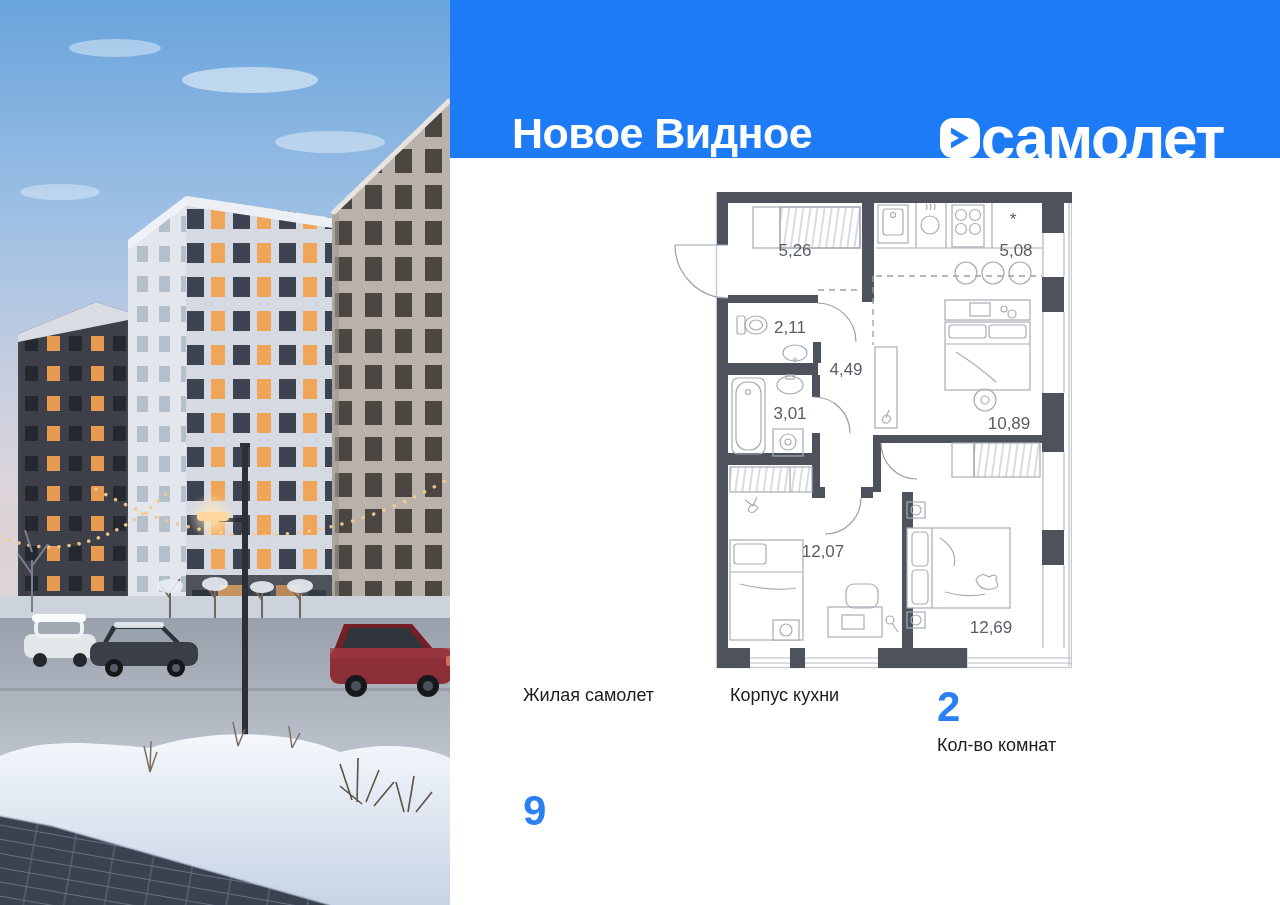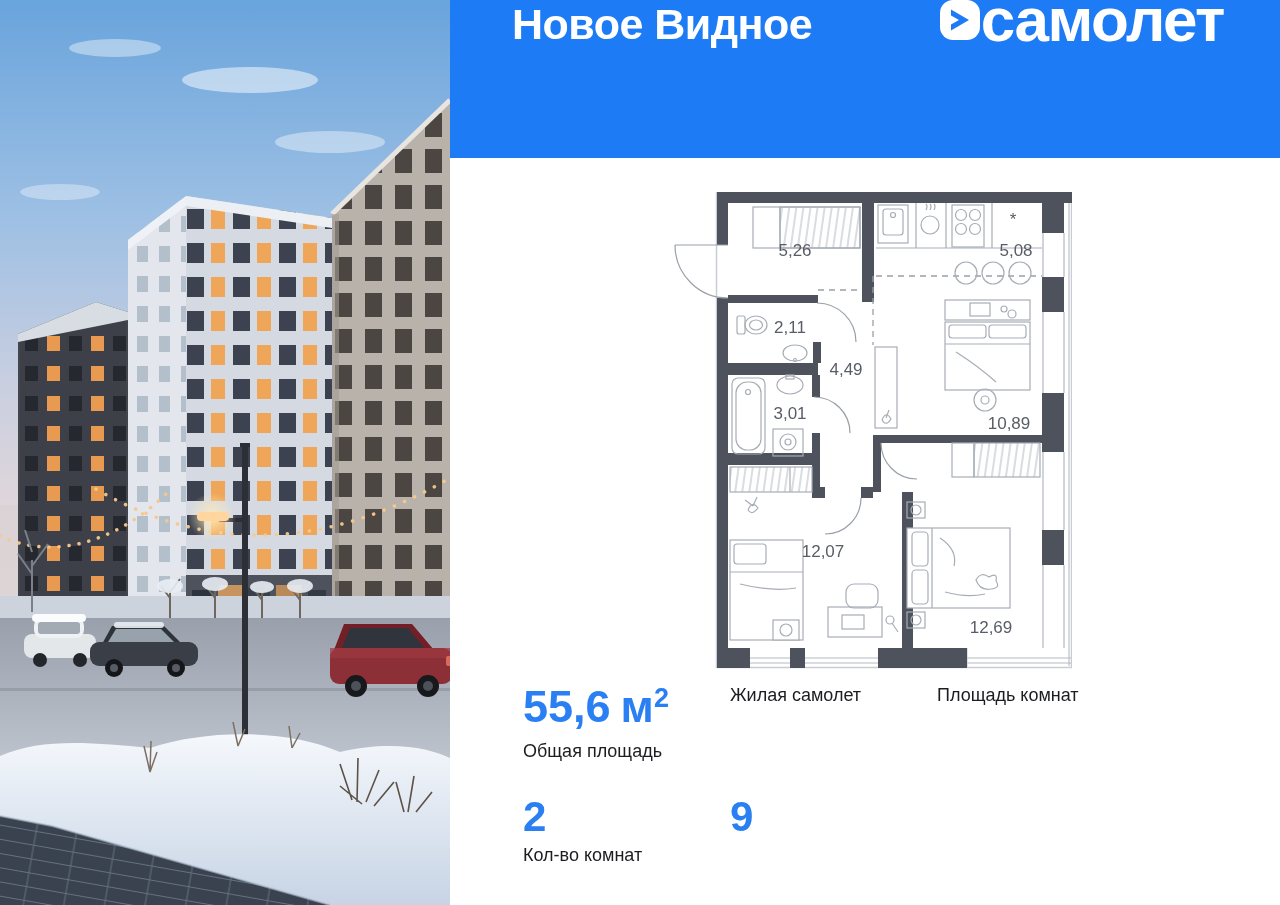--- a/index.html
+++ b/index.html
@@ -10,21 +10,21 @@
     --text_dark:#1c1d20;
   }
   *{margin:0;padding:0;box-sizing:border-box;}
   html,body{width:1280px;height:905px;overflow:hidden;background:#fff;
     font-family:"Liberation Sans","DejaVu Sans",sans-serif;}
   .canvas{position:relative;width:1280px;height:905px;background:#fff;}
   
   .photo{position:absolute;left:0;top:0;width:450px;height:905px;overflow:hidden;}
   
   .header{position:absolute;left:450px;top:0;width:830px;height:158px;
-    background:var(--header_bg,#1d7cf5);display:flex;align-items:flex-start;
+    background:var(--header_bg,#1d7cf5);display:flex;align-items:flex-end;
     justify-content:space-between;padding:0 56px 0 62px;}
   .title{color:#fff;font-size:43px;font-weight:700;letter-spacing:-0.5px;white-space:nowrap;}
   .brand{display:flex;align-items:center;gap:1px;}
   .brand-icon{width:40px;height:40px;display:block;}
   .brand-name{color:#fff;font-size:62px;font-weight:700;letter-spacing:-1.5px;line-height:40px;white-space:nowrap;}
   
   .plan{position:absolute;left:640px;top:192px;width:432px;height:484px;}
   .plan svg{display:block;}
   .plan text{font-family:"Liberation Sans","DejaVu Sans",sans-serif;font-size:17px;fill:var(--plan_label,#585d66);}
   
@@ -378,30 +378,24 @@
         <text x="369" y="237">10,89</text>
         <text x="183" y="365">12,07</text>
         <text x="351" y="441">12,69</text>
         <text x="373" y="33" font-size="15" fill="#9aa0a8">*</text>
       </g>
     </svg>
   </div>
 
   <div class="stats">
     <div class="stat row1">
-      <div class="stat-value">
-        <span>55,6</span><span class="stat-unit">м</span><span class="stat-sup">2</span>
-      </div>
-      <div class="stat-label">Общая площадь</div>
-    </div>
-    <div class="stat row1">
       <div class="stat-label">Жилая самолет</div>
     </div>
     <div class="stat row1">
-      <div class="stat-label">Площадь комнат</div>
+      <div class="stat-label">Корпус кухни</div>
     </div>
     <div class="stat row2">
       <div class="stat-value">2</div>
       <div class="stat-label">Кол-во комнат</div>
     </div>
     <div class="stat row2">
       <div class="stat-value">9</div>
     </div>
   </div>
 

